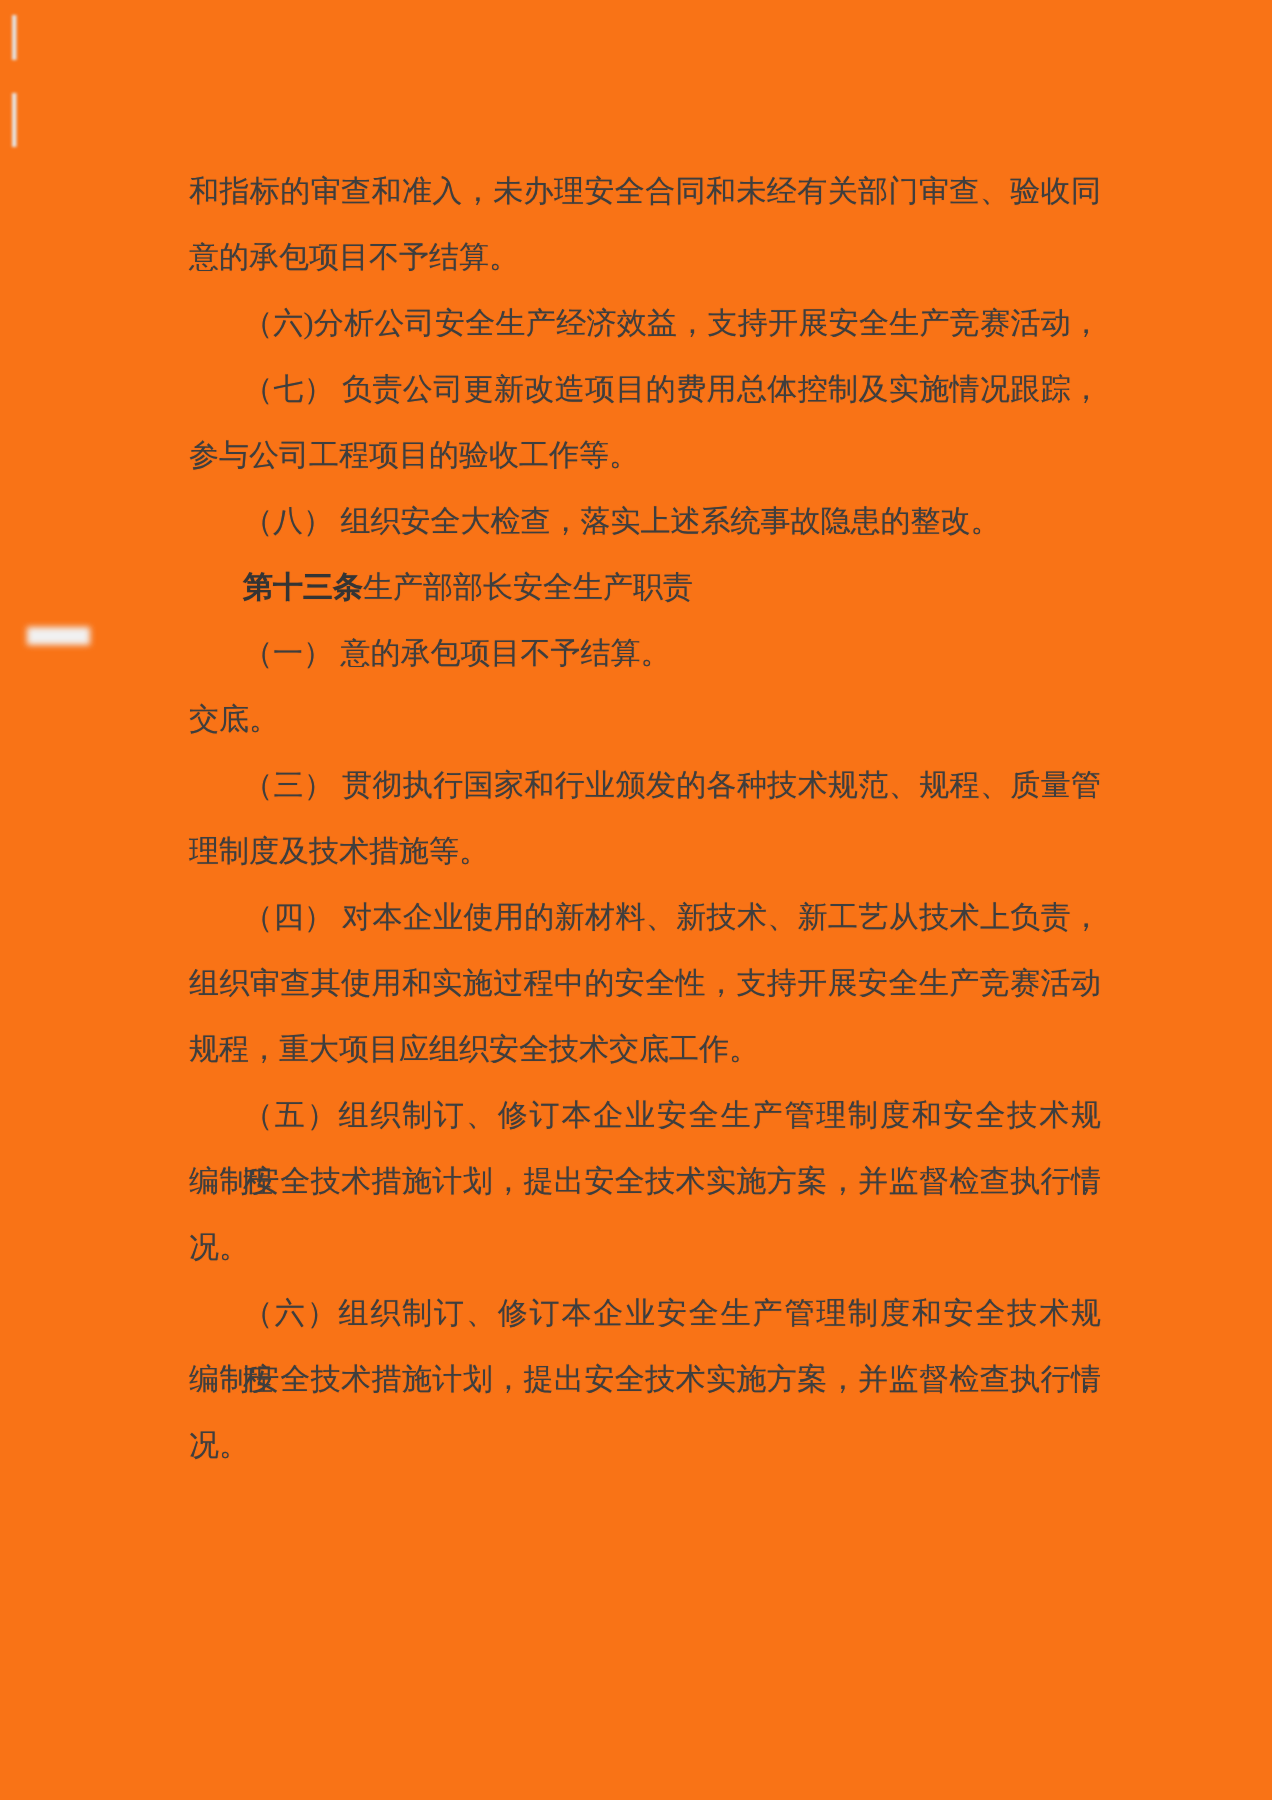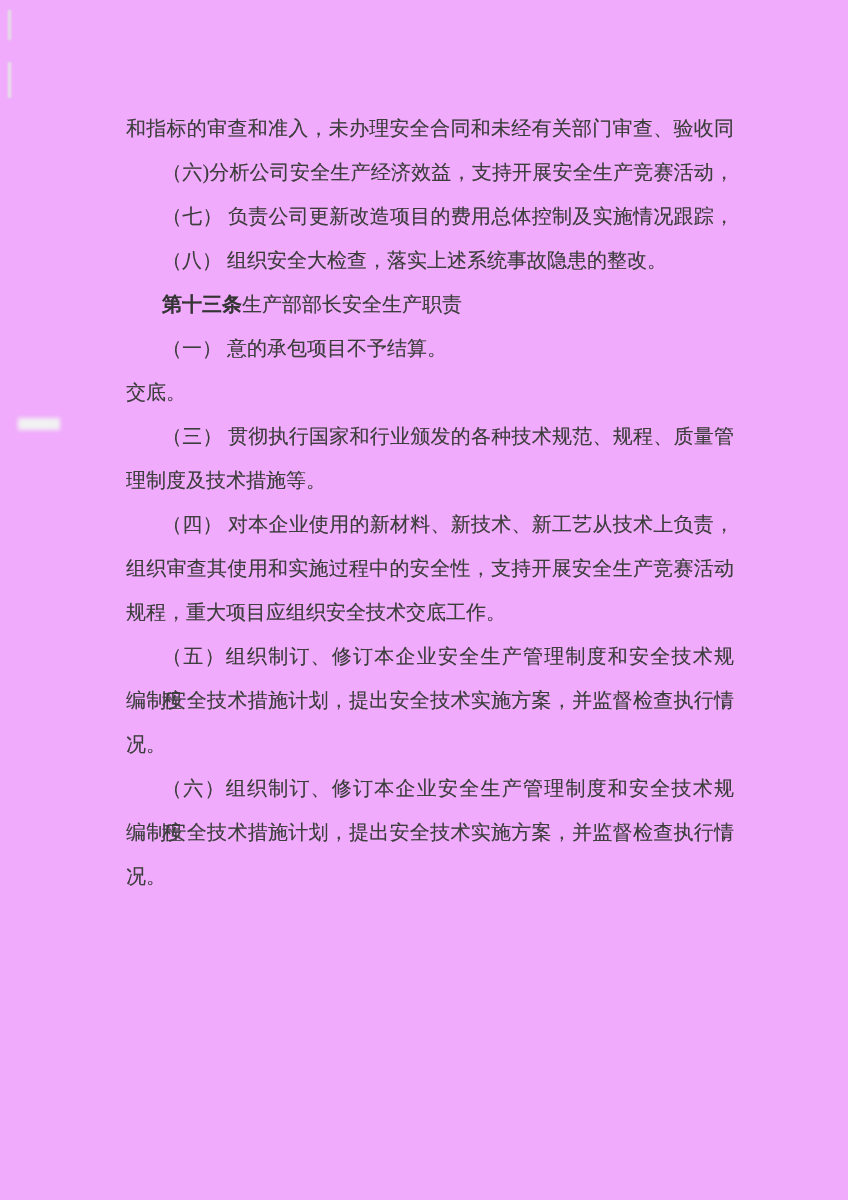--- a/index.html
+++ b/index.html
@@ -4,21 +4,21 @@
 <style>
   html, body {
     margin: 0;
     padding: 0;
     background: #ffffff;
   }
   .page {
     position: relative;
     width: 848px;
     height: 1200px;
-    background: #f0abfc;
+    background: #f97316;
     overflow: hidden;
     font-family: "Liberation Serif", "DejaVu Serif", serif;
   }
   .textblock {
     position: absolute;
     left: 126px;
     top: 106px;
     width: 608px;
   }
   .ln {
@@ -63,22 +63,24 @@
 <body>
 
 <div class="page">
 
   <div class="artifact a1"></div>
   <div class="artifact a2"></div>
   <div class="artifact a3"></div>
 
   <div class="textblock">
     <div class="ln j">和指标的审查和准入，未办理安全合同和未经有关部门审查、验收同</div>
+    <div class="ln">意的承包项目不予结算。</div>
     <div class="ln j ind">（六)分析公司安全生产经济效益，支持开展安全生产竞赛活动，</div>
     <div class="ln j ind">（七） 负责公司更新改造项目的费用总体控制及实施情况跟踪，</div>
+    <div class="ln">参与公司工程项目的验收工作等。</div>
     <div class="ln ind">（八） 组织安全大检查，落实上述系统事故隐患的整改。</div>
     <div class="ln ind heading">
       <span class="bold">第十三条</span><span>生产部部长安全生产职责</span>
     </div>
     <div class="ln ind">（一） 意的承包项目不予结算。</div>
     <div class="ln">交底。</div>
     <div class="ln j ind">（三） 贯彻执行国家和行业颁发的各种技术规范、规程、质量管</div>
     <div class="ln">理制度及技术措施等。</div>
     <div class="ln j ind">（四） 对本企业使用的新材料、新技术、新工艺从技术上负责，</div>
     <div class="ln j">组织审查其使用和实施过程中的安全性，支持开展安全生产竞赛活动</div>

